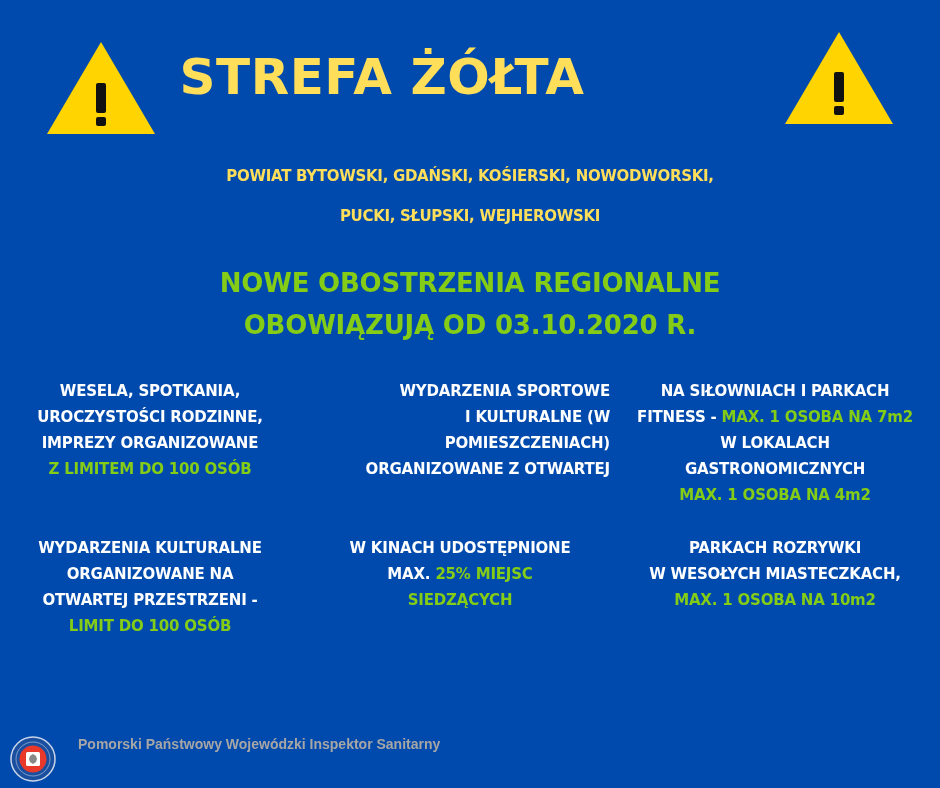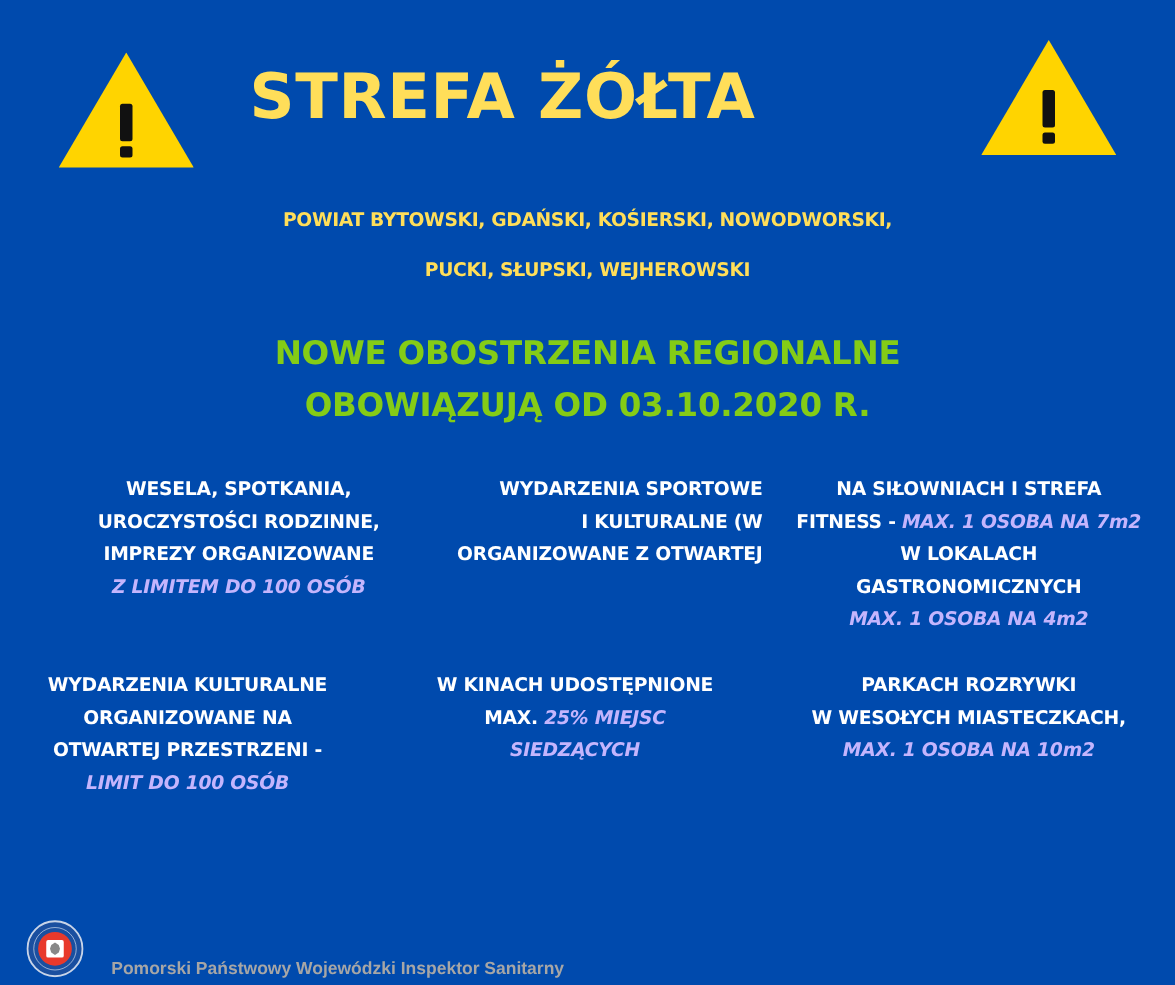--- a/index.html
+++ b/index.html
@@ -27,21 +27,20 @@
       position: absolute;
       left: 0;
       width: 764px;
       top: 45px;
       text-align: center;
       color: #ffde59;
       font-weight: bold;
       font-size: 50px;
       letter-spacing: 0.5px;
       line-height: 64px;
-      padding-left: 20px;
     }
     .districts {
       position: absolute;
       left: 40px;
       width: 860px;
       top: 156px;
       text-align: center;
       color: #ffde59;
       font-weight: bold;
       font-size: 15px;
@@ -63,36 +62,36 @@
     .cell {
       position: absolute;
       width: 300px;
       text-align: center;
       color: #ffffff;
       font-weight: bold;
       font-size: 15px;
       line-height: 26px;
       letter-spacing: -0.2px;
     }
-    .cell .hl { color: #c4b5fd; font-style: italic; }
-    #c1 { left: 0px; top: 378px; margin-left: 41px; }
+    .cell .hl { color: #84cc16; }
+    #c1 { left: 0px; top: 378px; }
     #c2 { left: 310px; top: 378px; text-align: right; }
     #c3 { left: 625px; top: 378px; }
     #c4 { left: 0px; top: 535px; text-align: center; }
     #c5 { left: 310px; top: 535px; }
     #c6 { left: 625px; top: 535px; }
     .line { display: block; }
 
     .footer {
       position: absolute;
-      left: 21px;
+      left: 10px;
       top: 736px;
       height: 46px;
       display: flex;
-      align-items: flex-end;
+      align-items: flex-start;
     }
     .logo {
       width: 46px;
       height: 46px;
       margin-right: 22px;
     }
     .footer-text {
       color: #a6a6a6;
       font-weight: bold;
       font-size: 14px;
@@ -132,25 +131,26 @@
 <div class="cell" id="c1">
   <span class="line"><span>WESELA, SPOTKANIA,</span><span class="hl"></span></span>
   <span class="line"><span>UROCZYSTOŚCI RODZINNE,</span><span class="hl"></span></span>
   <span class="line"><span>IMPREZY ORGANIZOWANE</span><span class="hl"></span></span>
   <span class="line"><span></span><span class="hl">Z LIMITEM DO 100 OSÓB</span></span>
 </div>
 
 <div class="cell" id="c2">
   <span class="line"><span>WYDARZENIA SPORTOWE</span><span class="hl"></span></span>
   <span class="line"><span>I KULTURALNE (W</span><span class="hl"></span></span>
+  <span class="line"><span>POMIESZCZENIACH)</span><span class="hl"></span></span>
   <span class="line"><span>ORGANIZOWANE Z OTWARTEJ</span><span class="hl"></span></span>
 </div>
 
 <div class="cell" id="c3">
-  <span class="line"><span>NA SIŁOWNIACH I STREFA</span><span class="hl"></span></span>
+  <span class="line"><span>NA SIŁOWNIACH I PARKACH</span><span class="hl"></span></span>
   <span class="line"><span>FITNESS - </span><span class="hl">MAX. 1 OSOBA NA 7m2</span></span>
   <span class="line"><span>W LOKALACH</span><span class="hl"></span></span>
   <span class="line"><span>GASTRONOMICZNYCH</span><span class="hl"></span></span>
   <span class="line"><span></span><span class="hl">MAX. 1 OSOBA NA 4m2</span></span>
 </div>
 
 <div class="cell" id="c4">
   <span class="line"><span>WYDARZENIA KULTURALNE</span><span class="hl"></span></span>
   <span class="line"><span>ORGANIZOWANE NA</span><span class="hl"></span></span>
   <span class="line"><span>OTWARTEJ PRZESTRZENI -</span><span class="hl"></span></span>

